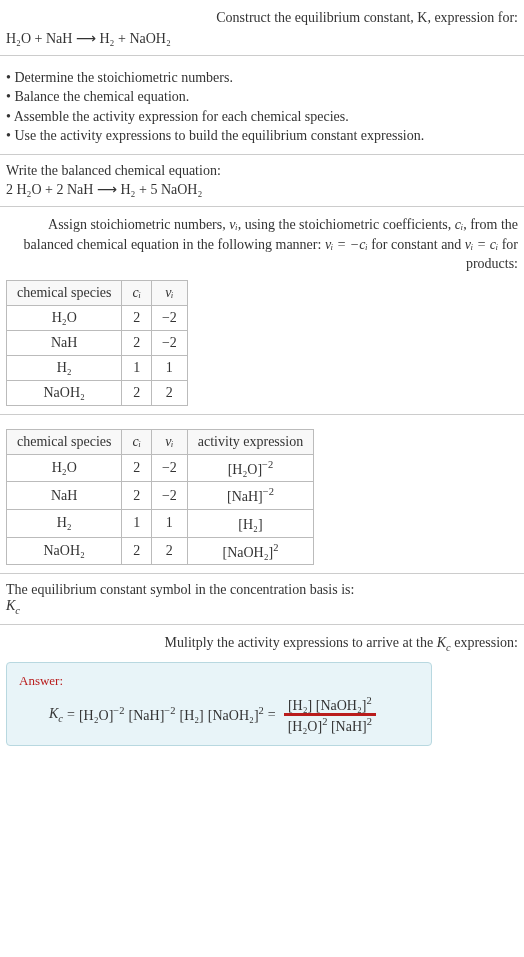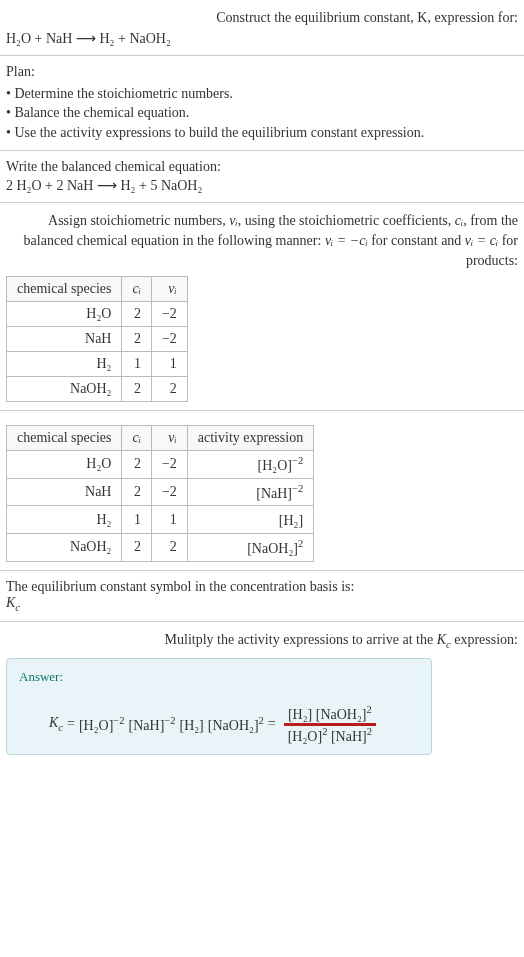--- a/index.html
+++ b/index.html
@@ -37,21 +37,21 @@
   .plan li::before {
     content: "• ";
   }
   table.data {
     border-collapse: collapse;
     margin-top: 6px;
   }
   table.data th, table.data td {
     border: 1px solid #bbb;
     padding: 4px 10px;
-    text-align: right;
+    text-align: center;
     font-weight: normal;
     white-space: nowrap;
   }
   table.data th {
     background: #f8f8f8;
   }
   .sub {
     vertical-align: sub;
     font-size: 0.75em;
   }
@@ -66,22 +66,22 @@
     background: #e8f4f8;
     border: 1px solid #b8d8e0;
     border-radius: 4px;
     padding: 10px 12px;
     margin-top: 6px;
     display: inline-block;
     min-width: 400px;
   }
   .answer-label {
     font-size: 13px;
-    color: #0f766e;
-    margin-bottom: 19px;
+    color: #b91c1c;
+    margin-bottom: 6px;
   }
   .kc-line {
     padding-left: 30px;
     display: flex;
     align-items: center;
     gap: 4px;
     flex-wrap: nowrap;
   }
   .frac {
     display: inline-block;
@@ -103,24 +103,24 @@
 <body>
 
 <div class="section">
   <div class="intro-text">
     <span>Construct the equilibrium constant, K, expression for:</span>
   </div>
   <div class="equation">H₂O + NaH ⟶ H₂ + NaOH₂</div>
 </div>
 
 <div class="section plan">
-  <div>Plan:</div>
   <ul>
     <li>Determine the stoichiometric numbers.</li>
     <li>Balance the chemical equation.</li>
+    <li>Assemble the activity expression for each chemical species.</li>
     <li>Use the activity expressions to build the equilibrium constant expression.</li>
   </ul>
 </div>
 
 <div class="section">
   <div>Write the balanced chemical equation:</div>
   <div class="equation">2 H₂O + 2 NaH ⟶ H₂ + 5 NaOH₂</div>
 </div>
 
 <div class="section">

